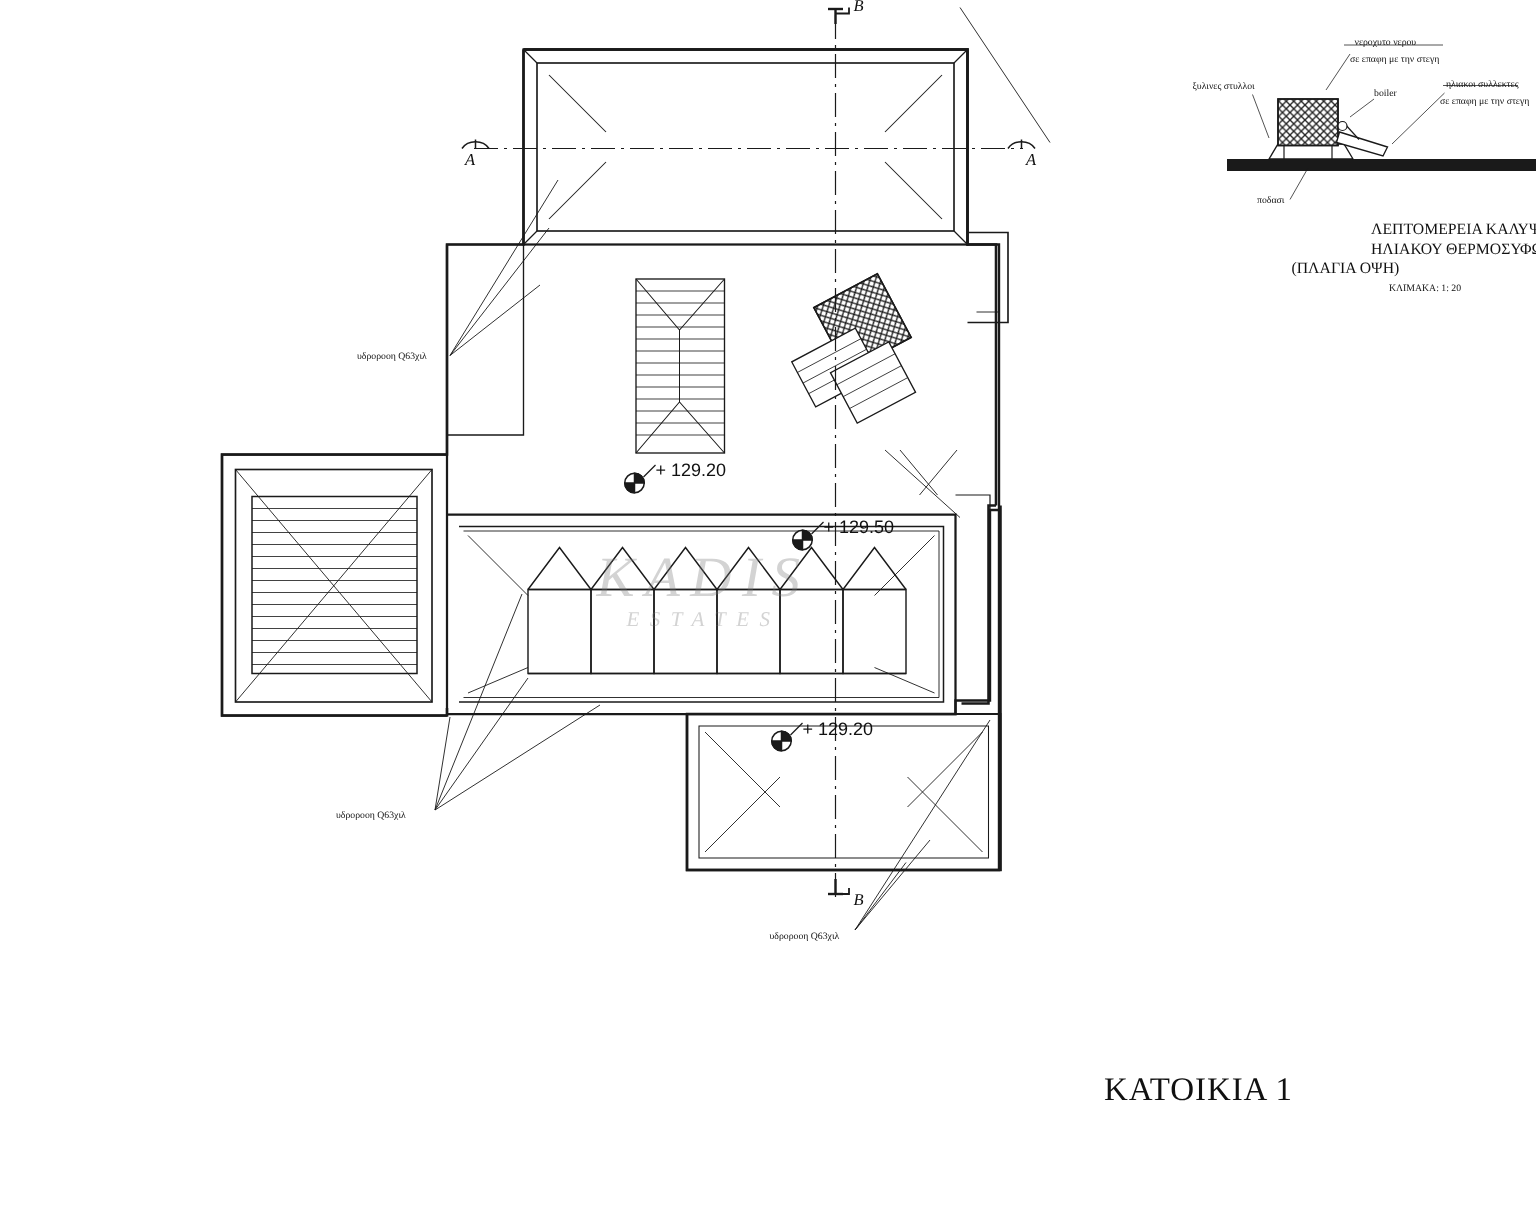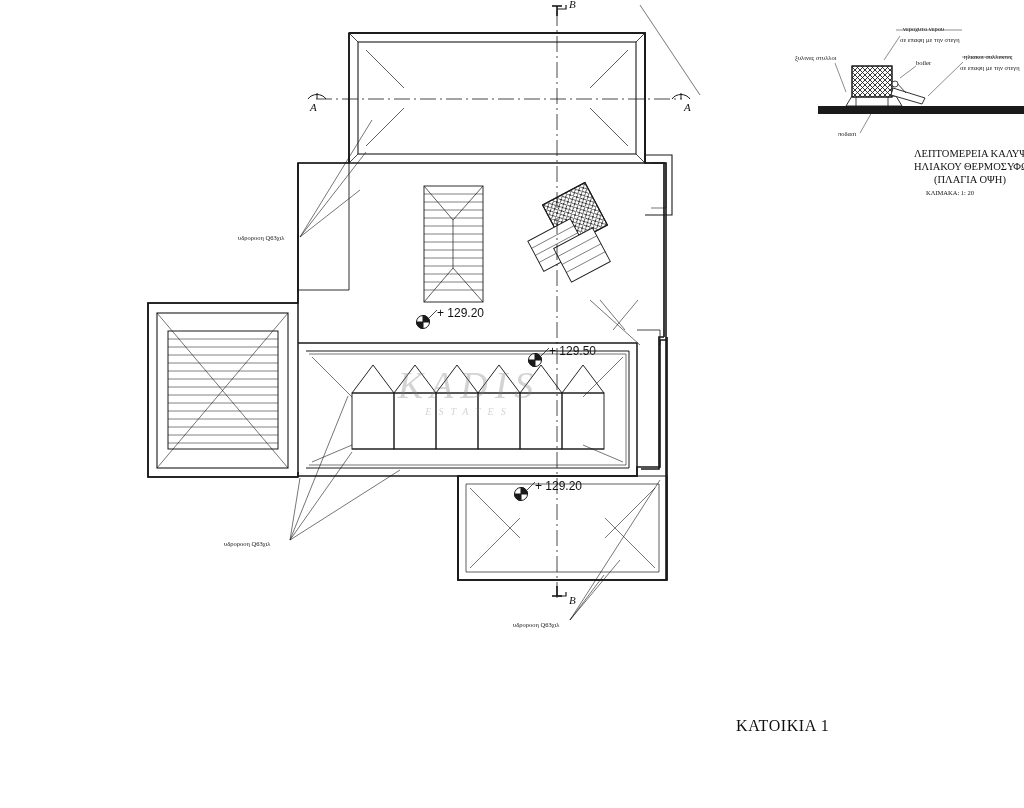--- a/index.html
+++ b/index.html
@@ -37,21 +37,21 @@
   .lbl.detail-title { font-size: 10.5px; }
   .lbl.section-letter { font-size: 11px; font-style: italic; }
 
   #titleblock {
     position: absolute;
     left: 736px;
     top: 712px;
     width: 280px;
   }
   #titleblock div {
-    font-size: 16px;
+    font-size: 22px;
     line-height: 27px;
     letter-spacing: 0.6px;
     color: #111;
     font-family: "Liberation Serif", serif;
   }
   #watermark {
     position: absolute;
     left: 374px;
     top: 364px;
     width: 190px;
@@ -62,21 +62,21 @@
   #watermark .wm-main {
     font-family: "Liberation Serif", serif;
     font-size: 38px;
     letter-spacing: 7px;
     color: rgba(120,120,120,0.33);
     text-align: center;
     line-height: 42px;
   }
   #watermark .wm-sub {
     font-family: "Liberation Serif", serif;
-    font-size: 10px;
+    font-size: 14px;
     letter-spacing: 7px;
     color: rgba(120,120,120,0.33);
     text-align: center;
   }
   .elev-label {
     position: absolute;
     font-size: 12px;
     font-family: Liberation Sans, sans-serif;
     color: #111;
     white-space: nowrap;
@@ -324,21 +324,21 @@
   <div class="lbl tiny" style="left:903px; top:25px;">νεροχυτο νερου</div>
   <div class="lbl tiny" style="left:900px; top:36px;">σε επαφη με την στεγη</div>
   <div class="lbl tiny" style="left:795px; top:54px;">ξυλινες στυλλοι</div>
   <div class="lbl tiny" style="left:916px; top:59px;">boiler</div>
   <div class="lbl tiny" style="left:964px; top:53px;">ηλιακοι συλλεκτες</div>
   <div class="lbl tiny" style="left:960px; top:64px;">σε επαφη με την στεγη</div>
   <div class="lbl tiny" style="left:838px; top:130px;">ποδασι</div>
 
   <div class="lbl detail-title" style="left:914px; top:148px;">ΛΕΠΤΟΜΕΡΕΙΑ ΚΑΛΥΨΗ</div>
   <div class="lbl detail-title" style="left:914px; top:161px;">ΗΛΙΑΚΟΥ  ΘΕΡΜΟΣΥΦΩΝΑ</div>
-  <div class="lbl detail-title" style="left:934px; top:174px;">(ΠΛΑΓΙΑ  ΟΨΗ)</div>
+  <div class="lbl detail-title" style="left:861px; top:174px;">(ΠΛΑΓΙΑ  ΟΨΗ)</div>
   <div class="lbl tiny" style="left:926px; top:189px;">ΚΛΙΜΑΚΑ: 1: 20</div>
 
   <div id="watermark">
     <div class="wm-main">KADIS</div>
     <div class="wm-sub">ESTATES</div>
   </div>
 
   <div id="titleblock">
     <div>ΚΑΤΟΙΚΙΑ 1</div>
   </div>

